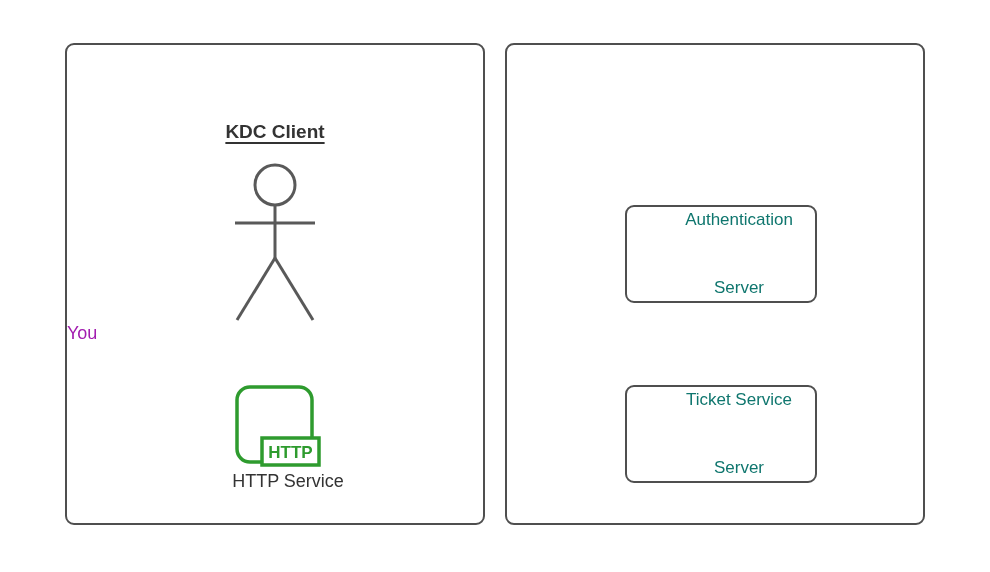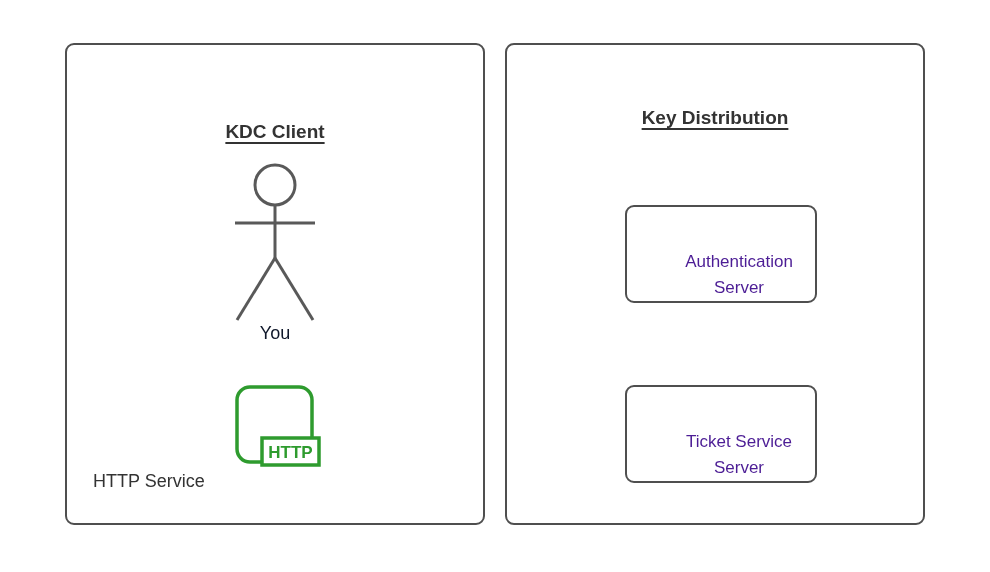--- a/index.html
+++ b/index.html
@@ -42,59 +42,58 @@
   }
   .actor-svg {
     position: absolute;
     left: 157px;
     top: 112px;
   }
   .actor-label {
     position: absolute;
     top: 278px;
     left: 0; right: 0;
-    text-align: center;
     font-size: 18px;
-    color: #0f172a;
+    color: #a21caf;
   }
   .http-svg {
     position: absolute;
     left: 166px;
     top: 338px;
   }
   .http-badge-text {
     font-family: "Liberation Sans", sans-serif;
     font-size: 17px;
     font-weight: bold;
   }
   .service-label {
     position: absolute;
     top: 426px;
     left: 0; right: 0;
-    text-align: left;
+    text-align: center;
     font-size: 18px;
     color: #333333;
     padding-left: 26px;
   }
   .server-box {
     position: absolute;
     left: 118px;
     width: 192px;
     height: 98px;
     border: 2px solid #4f4f4f;
     border-radius: 9px;
     box-sizing: border-box;
     background: #ffffff;
     display: flex;
     flex-direction: column;
     align-items: center;
-    justify-content: flex-end;
+    justify-content: space-between;
     font-size: 17px;
     line-height: 26px;
-    color: #4c1d95;
+    color: #0f766e;
     text-align: center;
     padding-left: 36px;
   }
   .server-box.auth { top: 160px; }
   .server-box.tgs  { top: 340px; }
 </style>
 </head>
 <body>
 
 <div class="canvas">
@@ -116,21 +115,20 @@
       <rect x="4" y="4" width="75" height="75" rx="13" fill="none" stroke="#2e9b2e" stroke-width="3.5"></rect>
       <rect x="29" y="55" width="57" height="27" fill="#ffffff" stroke="#2e9b2e" stroke-width="3.5"></rect>
       <text class="http-badge-text" x="57.5" y="75" text-anchor="middle" fill="#2e9b2e">HTTP</text>
     </svg>
 
     <div class="service-label">HTTP Service</div>
   </section>
 
   <section class="panel panel-right">
     <h2 class="panel-title">
-        <span class="title-line" style="display:block">Key Distribution</span>
       </h2>
 
     <div class="server-box auth">
       <span>Authentication</span>
       <span>Server</span>
     </div>
 
     <div class="server-box tgs">
       <span>Ticket Service</span>
       <span>Server</span>

